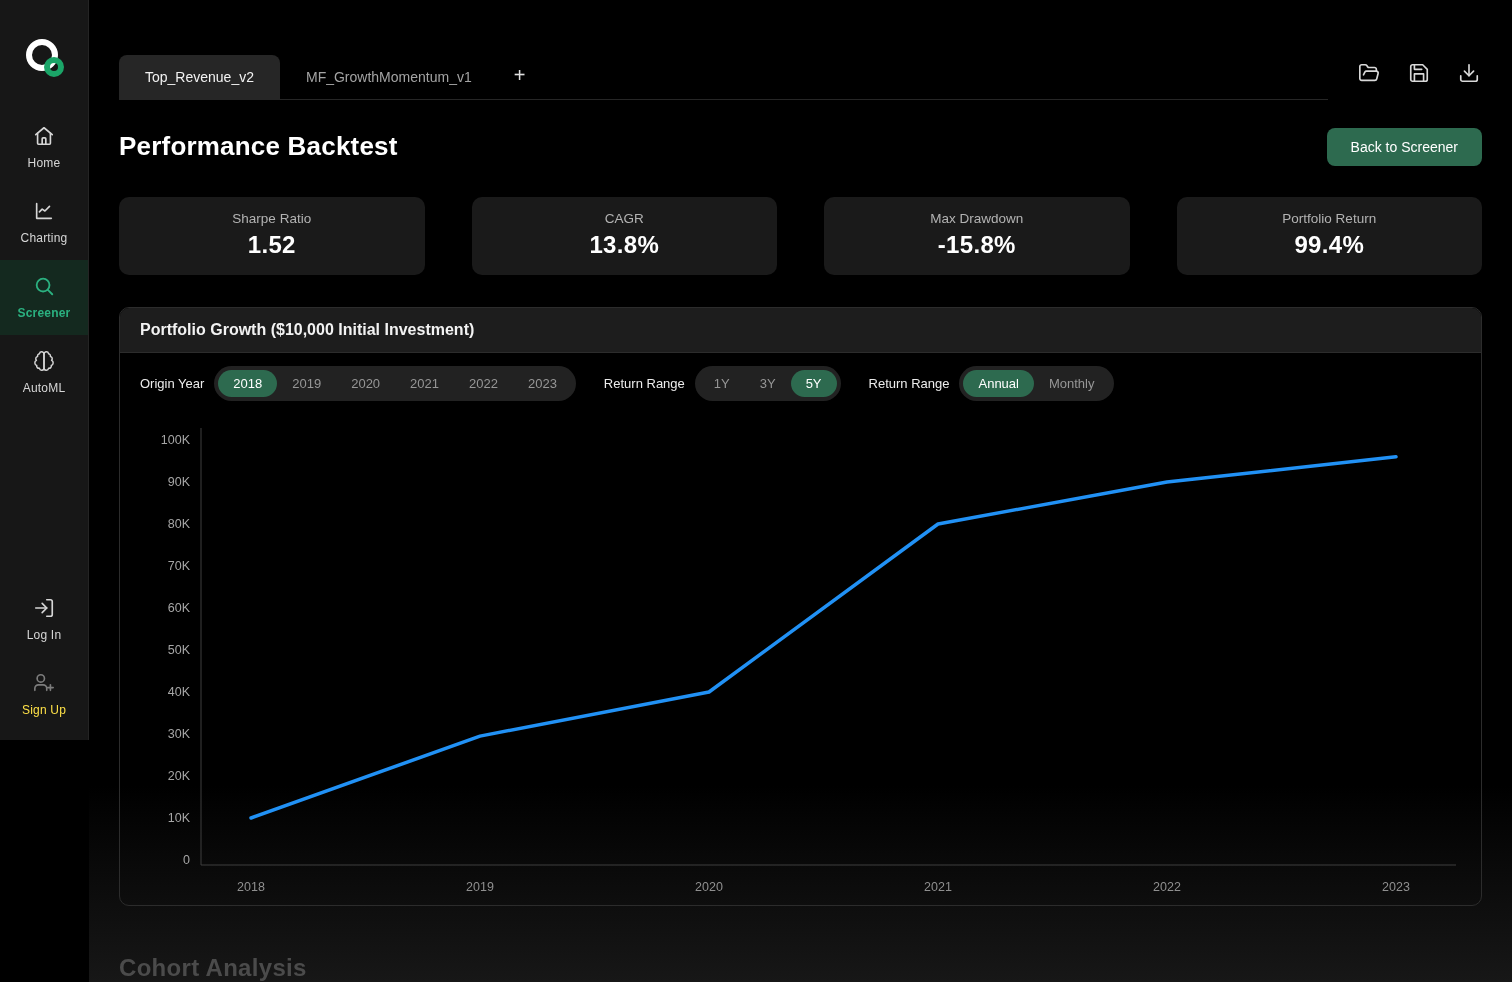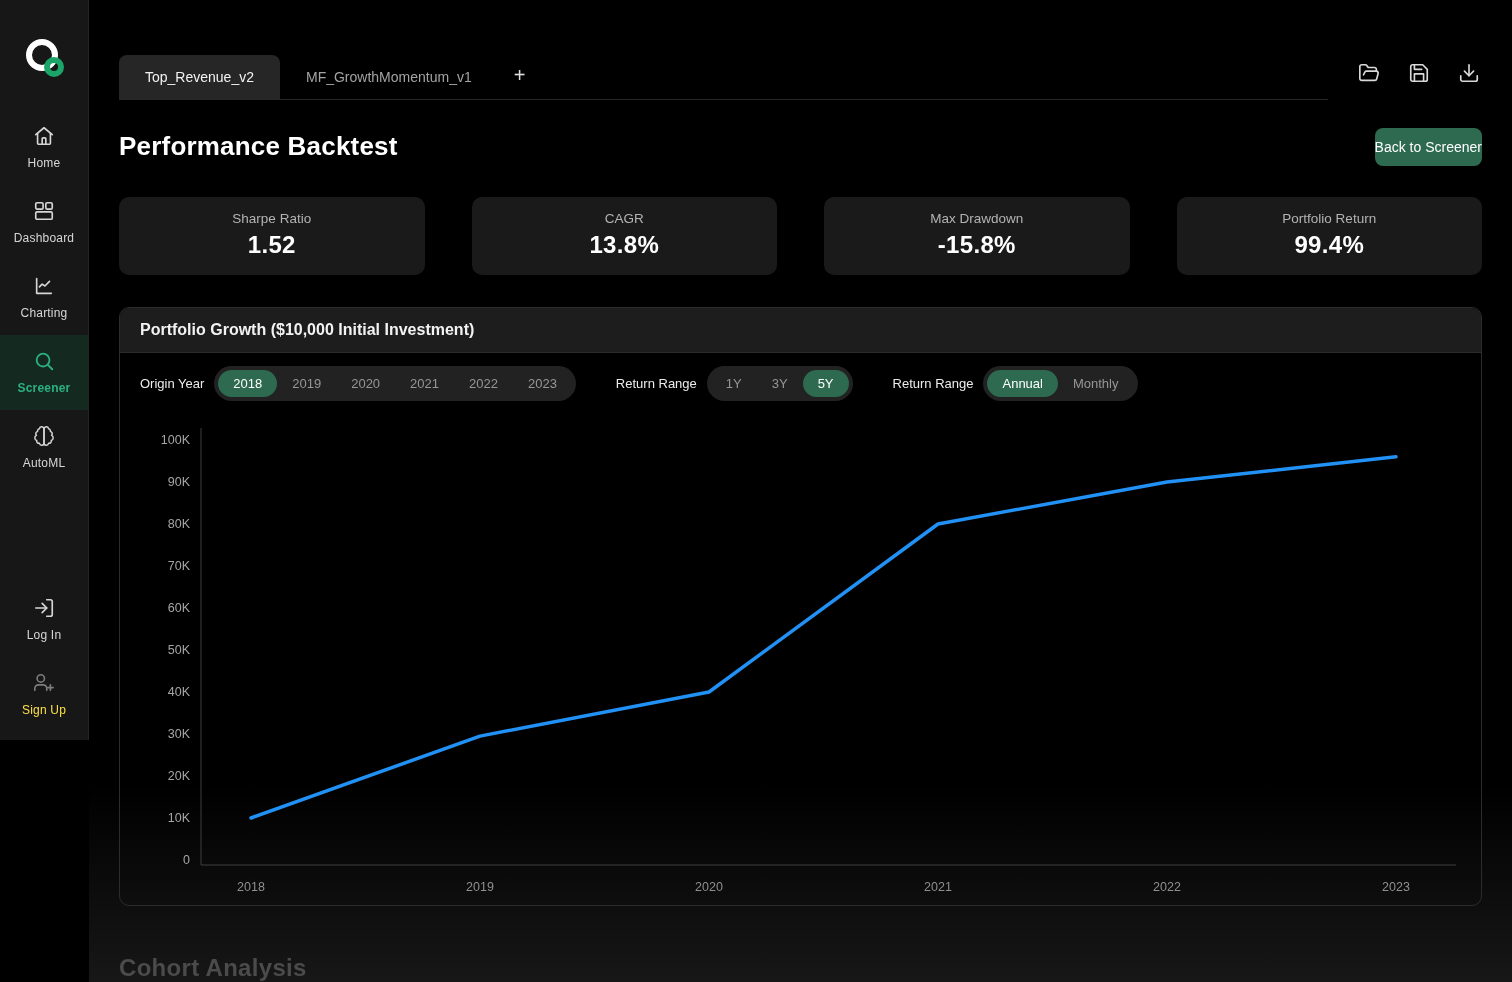--- a/index.html
+++ b/index.html
@@ -28,33 +28,33 @@
   .tab { padding:14px 26px; font-size:14px; color:#a3a3a3; cursor:pointer; }
   .tab.active { background:#262626; color:#f2f2f2; border-radius:8px 8px 0 0; }
   .tab-add { padding:12px 16px 14px; font-size:20px; color:#e0e0e0; cursor:pointer; line-height:1; }
   .top-icons { display:flex; gap:28px; padding:0 2px 16px 30px; }
   .top-icons .icon-btn { cursor:pointer; display:flex; }
   .top-icons svg { stroke:#d9d9d9; }
 
   
   .page-header { display:flex; justify-content:space-between; align-items:center; margin-top:28px; }
   .page-title { font-size:26px; font-weight:600; color:#fff; letter-spacing:.2px; }
-  .back-btn { background:#2d6a4f; color:#fff; border:none; font-family:inherit; font-size:14px; font-weight:500; padding:11px 0; border-radius:8px; cursor:pointer; }
+  .back-btn { background:#2d6a4f; color:#fff; border:none; font-family:inherit; font-size:14px; font-weight:500; padding:11px 24px; border-radius:8px; cursor:pointer; }
 
   
   .stats-row { display:flex; gap:47px; margin-top:31px; }
   .stat-card { flex:1; background:#1a1a1a; border-radius:10px; padding:14px 10px 16px; display:flex; flex-direction:column; align-items:center; gap:5px; }
   .stat-label { font-size:13.5px; color:#b3b3b3; }
   .stat-value { font-size:24px; font-weight:700; color:#fff; letter-spacing:.3px; }
 
   
   .chart-panel { margin-top:32px; border:1px solid #2c2c2c; border-radius:10px; overflow:hidden; }
   .panel-header { background:#1d1d1d; border-bottom:1px solid #2c2c2c; padding:13px 20px; }
   .panel-title { font-size:16px; font-weight:600; color:#f2f2f2; }
-  .filters-row { display:flex; align-items:center; gap:12px; padding:13px 20px 6px; }
+  .filters-row { display:flex; align-items:center; padding:13px 20px 6px; }
   .filter-group { display:flex; align-items:center; gap:10px; }
   .filter-group + .filter-group { margin-left:28px; }
   .filter-label { font-size:13px; color:#ececec; }
   .pill-group { background:#222; border-radius:999px; padding:4px; display:flex; }
   .pill { font-family:inherit; border:none; background:transparent; color:#969696; font-size:13px; padding:6px 15px; border-radius:999px; cursor:pointer; }
   .pill.active { background:#2d6a4f; color:#fff; font-weight:500; }
   .chart-svg { display:block; }
   .chart-svg text { font-family:"Liberation Sans", sans-serif; }
 
   
@@ -73,28 +73,20 @@
 
   <div class="nav-item">
     <svg width="22" height="22" viewBox="0 0 24 24" fill="none" stroke-width="1.8" stroke-linecap="round" stroke-linejoin="round">
       <path d="M3 10.5 12 3l9 7.5"></path>
         <path d="M5 9v11a1 1 0 0 0 1 1h12a1 1 0 0 0 1-1V9"></path>
         <path d="M10 21v-6a1 1 0 0 1 1-1h2a1 1 0 0 1 1 1v6"></path>
     </svg>
     <span class="nav-label">Home</span>
   </div>
 
-  <div class="nav-item">
-    <svg width="22" height="22" viewBox="0 0 24 24" fill="none" stroke-width="1.8" stroke-linecap="round" stroke-linejoin="round">
-      <rect x="3" y="3" width="8" height="7" rx="1.5"></rect>
-        <rect x="14" y="3" width="7" height="7" rx="1.5"></rect>
-        <rect x="3" y="13" width="18" height="8" rx="1.5"></rect>
-    </svg>
-    <span class="nav-label">Dashboard</span>
-  </div>
 
   <div class="nav-item">
     <svg width="22" height="22" viewBox="0 0 24 24" fill="none" stroke-width="1.8" stroke-linecap="round" stroke-linejoin="round">
       <path d="M4 4v16h16"></path>
         <path d="m7 13 3-3 3 2 5-5"></path>
     </svg>
     <span class="nav-label">Charting</span>
   </div>
 
   <div class="nav-item active">

